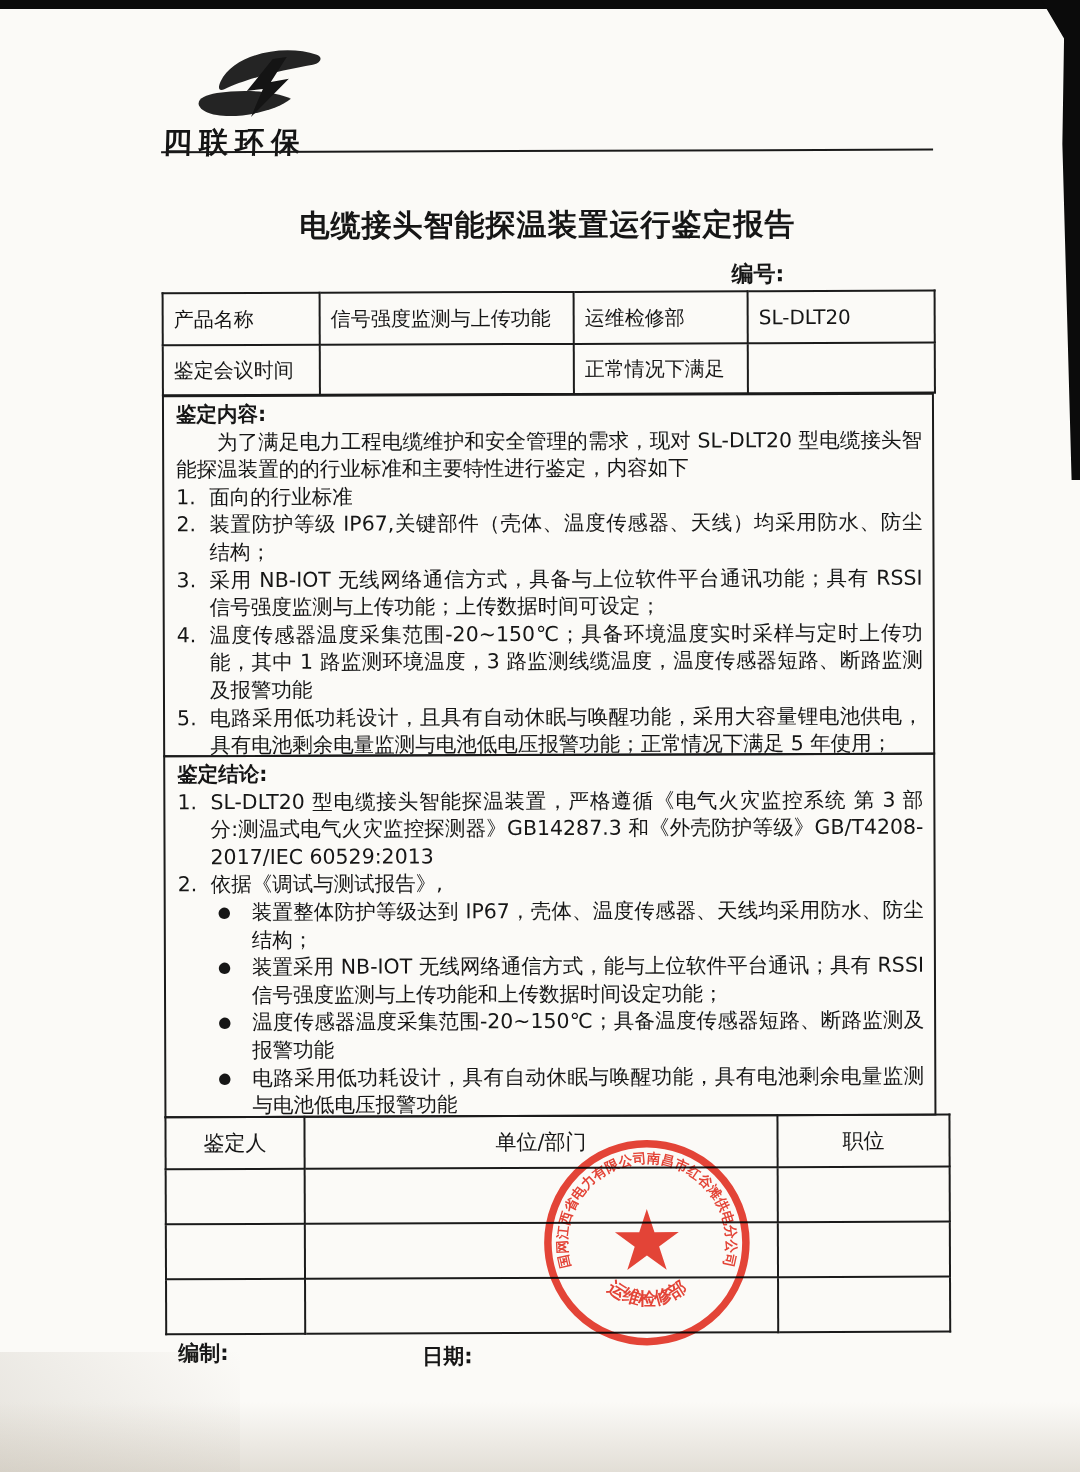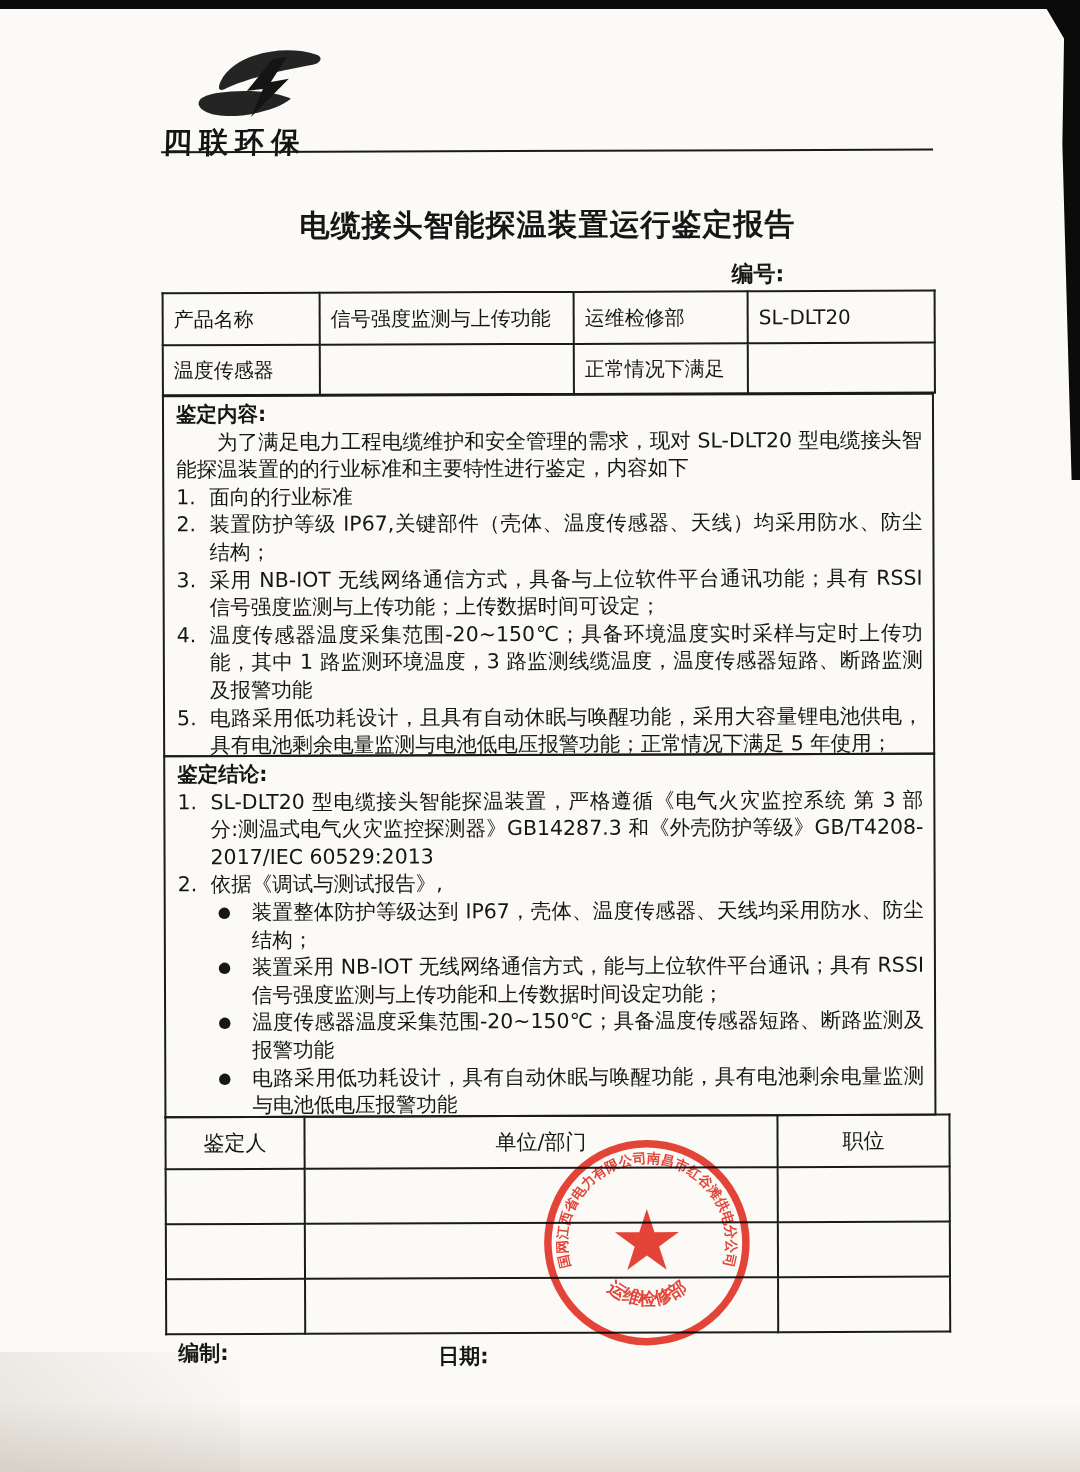--- a/index.html
+++ b/index.html
@@ -55,21 +55,21 @@
   .bullet-item .bmark{width:34px;flex-shrink:0;font-size:15px;line-height:27.6px;}
   .bullet-item .btext{flex:1;text-align:justify;}
 
   .sig-table{position:absolute;left:163px;top:1115px;width:784px;}
   .sig-table td{text-align:center;padding:0;font-size:21px;}
   .sig-table tr.hdr td{height:50px;font-weight:500;}
   .sig-table tr.blank td{height:53px;}
 
   .footer{position:absolute;left:0;top:1338px;width:1080px;font-size:21px;font-weight:600;}
   .footer .prepared{position:absolute;left:176px;top:0;}
-  .footer .date{position:absolute;left:420px;top:4px;margin-left:16px;}
+  .footer .date{position:absolute;left:420px;top:4px;}
 
   .stamp{position:absolute;left:532px;top:1130px;width:226px;height:226px;
     opacity:0.88;mix-blend-mode:multiply;z-index:3;}
 </style>
 </head>
 <body>
 
 <div class="edge-top"></div>
 <div class="edge-right"></div>
 <div class="edge-bl"></div>
@@ -98,21 +98,21 @@
         <col style="width:187px">
       </colgroup>
     <tbody>
         <tr class="r0">
       <td>产品名称</td>
       <td>信号强度监测与上传功能</td>
       <td>运维检修部</td>
       <td>SL-DLT20</td>
     </tr>
     <tr class="r1">
-      <td>温度传感器</td>
+      <td>鉴定会议时间</td>
       <td></td>
       <td>正常情况下满足</td>
       <td></td>
     </tr>
   </tbody>
     </table>
 
   <div class="box box-content">
     <h3>鉴定内容:</h3>
     <p class="intro">为了满足电力工程电缆维护和安全管理的需求，现对 SL-DLT20 型电缆接头智能探温装置的的行业标准和主要特性进行鉴定，内容如下</p>

